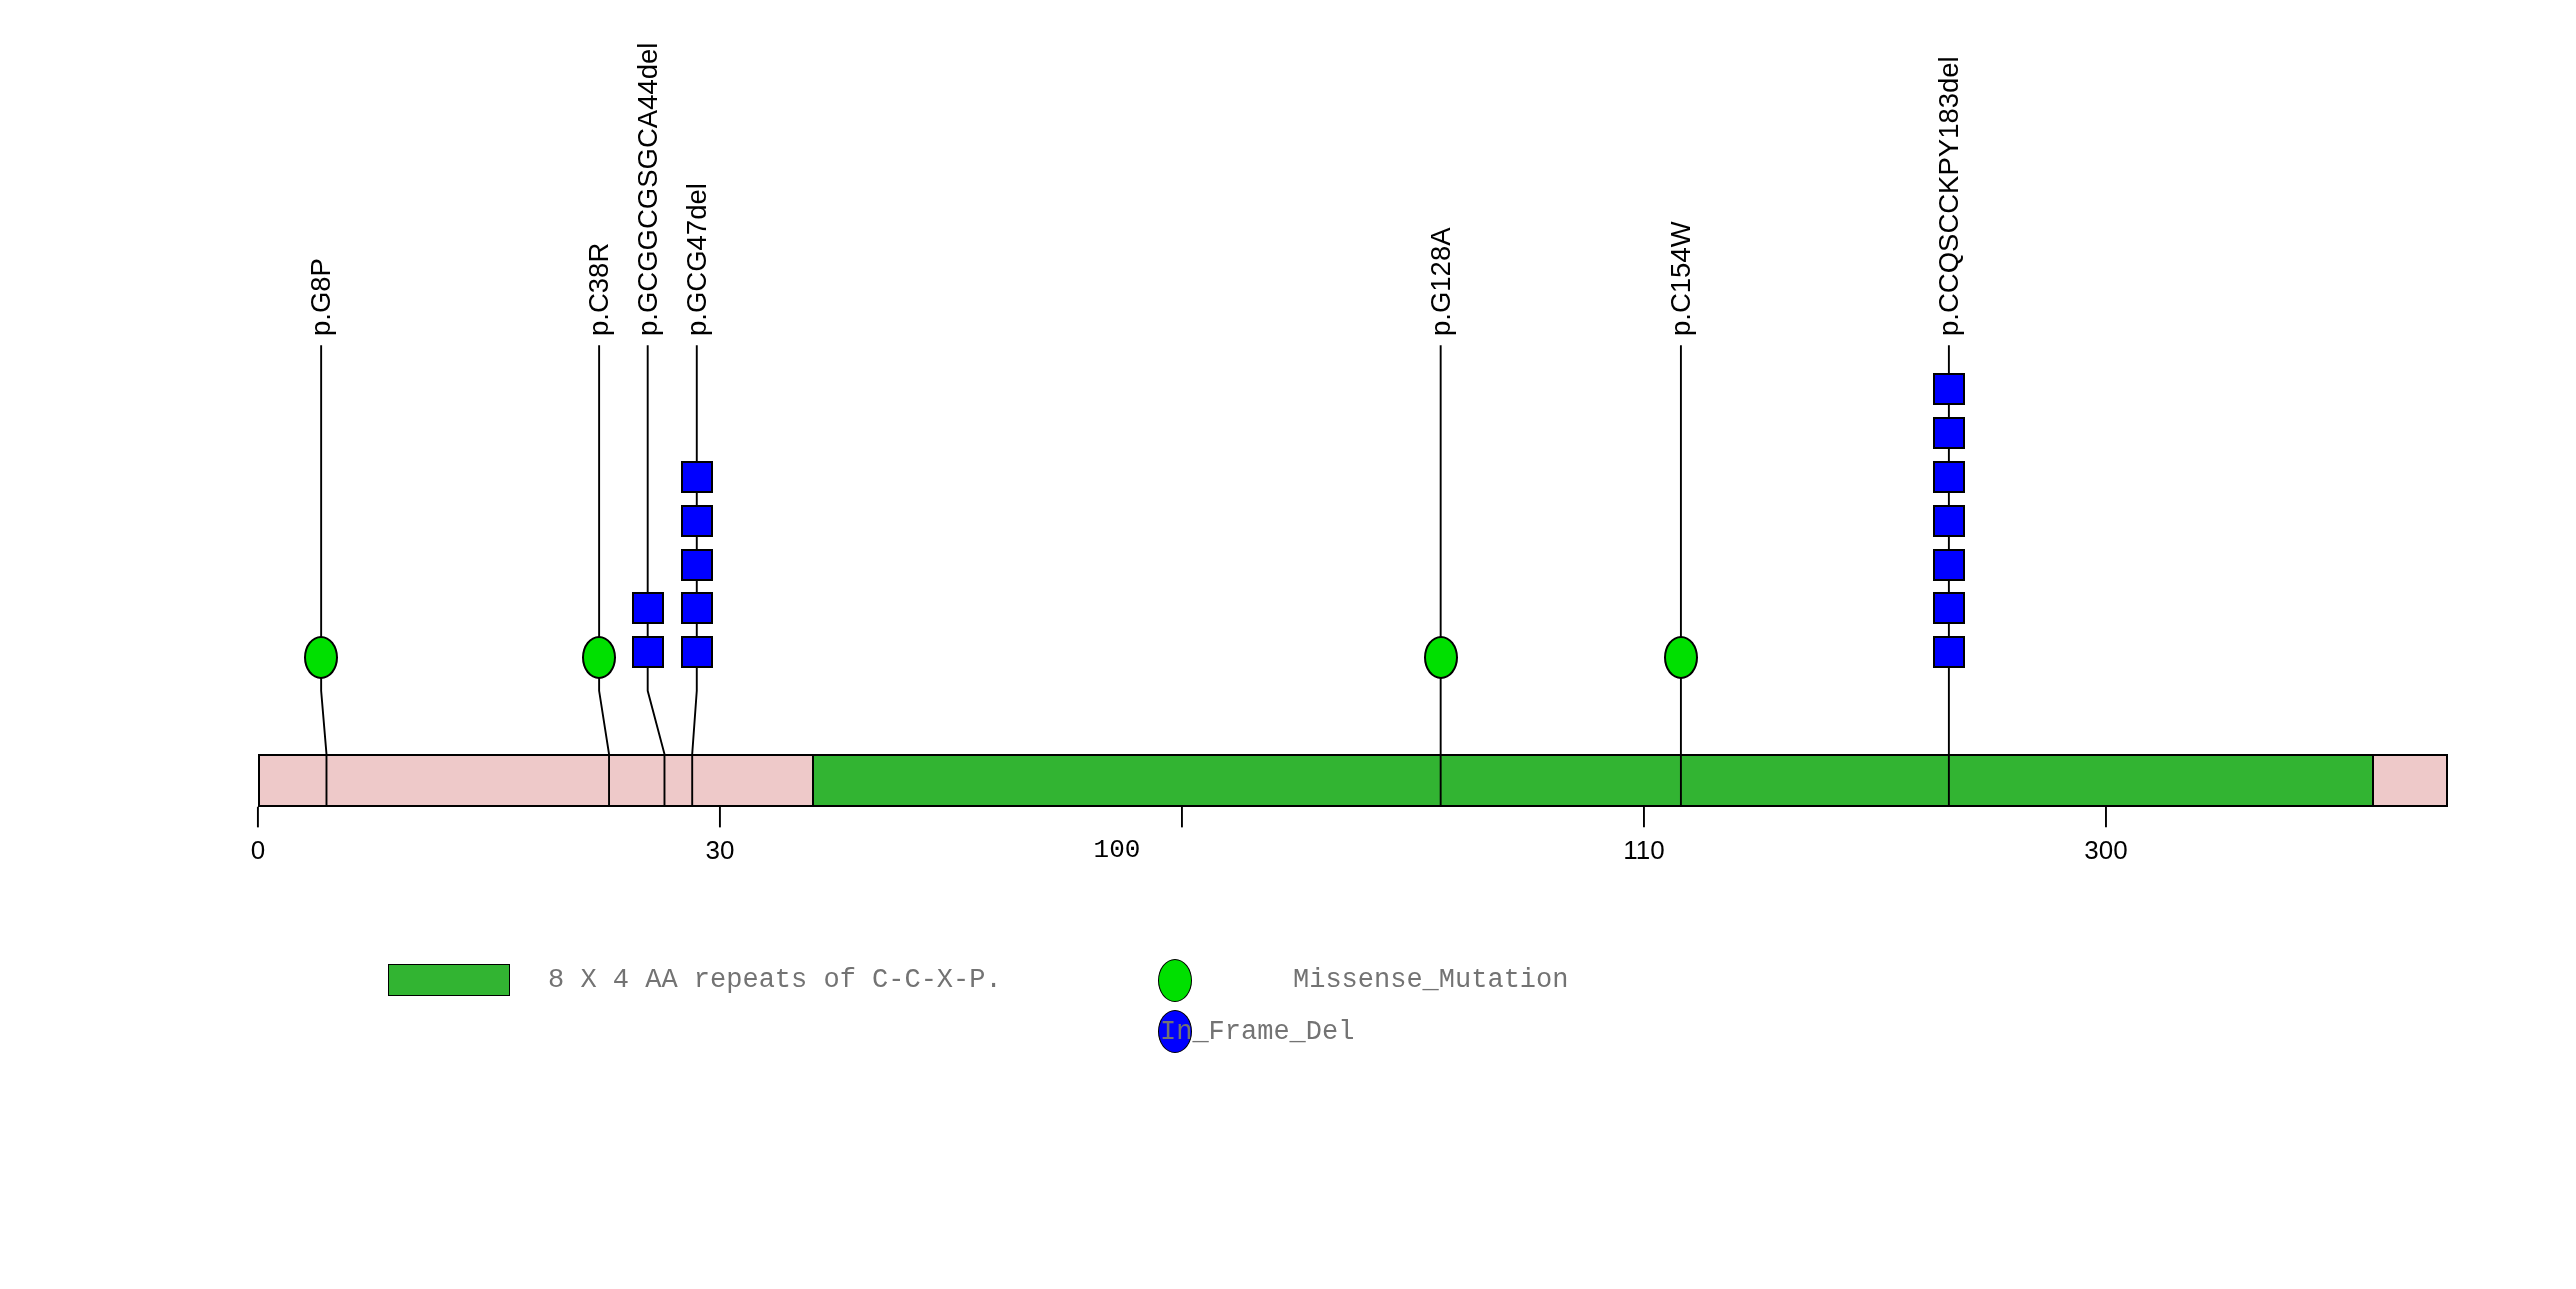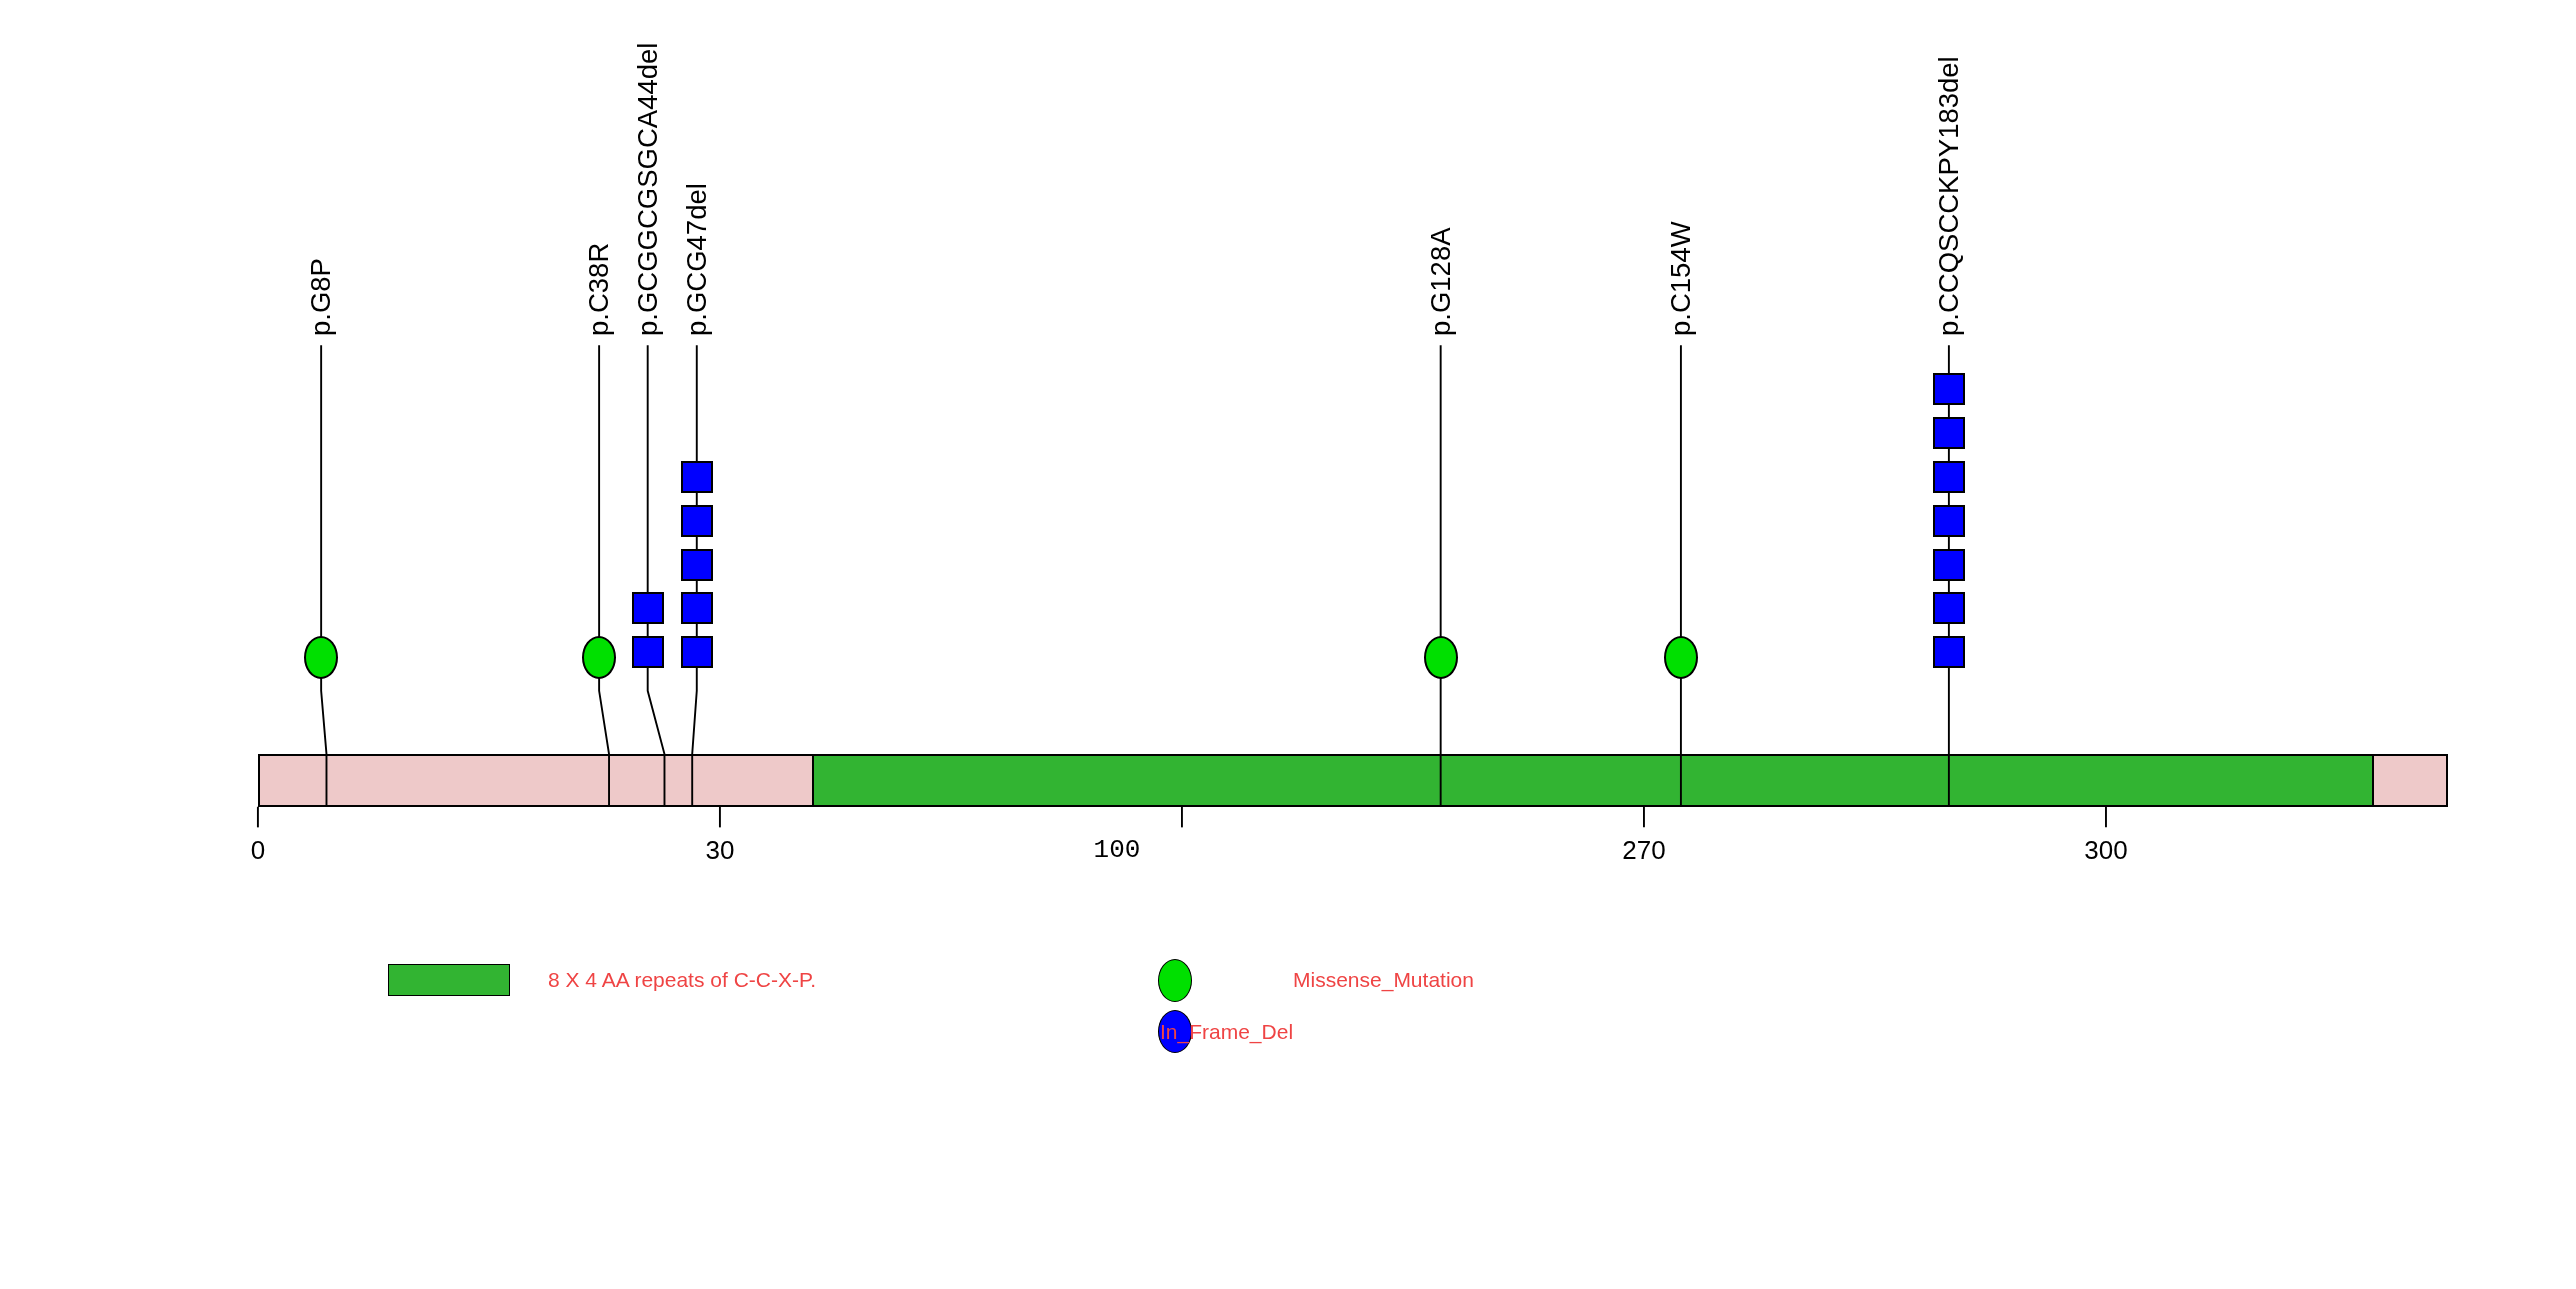--- a/index.html
+++ b/index.html
@@ -73,24 +73,25 @@
     position: absolute;
     box-sizing: border-box;
     width: 34px; height: 43px;
     border: 1.5px solid #000000;
     border-radius: 50%;
     z-index: 4;
   }
   .legend-text {
     position: absolute;
     white-space: nowrap;
-    font-size: 21px;
+    font-size: 27px;
     line-height: 32px;
-    color: #ef4444;
+    color: #737373;
     z-index: 4;
+    font-family: Liberation Mono, monospace;
   }
 </style>
 </head>
 <body>
 
 <div id="canvas">
 
   <svg id="lines-layer" xmlns="http://www.w3.org/2000/svg" viewBox="0 0 3376 1690" width="2576" height="1290">
       <polyline points="420.88,452 420.88,905 427.88,988 427.88,1057" fill="none" stroke="#000000" stroke-width="2.5"></polyline>
       <polyline points="785.18,452 785.18,905 798.18,988 798.18,1057" fill="none" stroke="#000000" stroke-width="2.5"></polyline>
@@ -135,21 +136,21 @@
       <div class="marker-square" style="left: 1933px; top: 549px; background: rgb(0, 0, 255);"></div>
       <div class="marker-square" style="left: 1933px; top: 505px; background: rgb(0, 0, 255);"></div>
       <div class="marker-square" style="left: 1933px; top: 461px; background: rgb(0, 0, 255);"></div>
       <div class="marker-square" style="left: 1933px; top: 417px; background: rgb(0, 0, 255);"></div>
       <div class="marker-square" style="left: 1933px; top: 373px; background: rgb(0, 0, 255);"></div>
     </div>
   <div id="ticks-container">
       <span class="tick-label" style="left: 258px; top: 836px;">0</span>
       <span class="tick-label" style="left: 720px; top: 836px;">30</span>
       <span class="tick-label" style="left: 1117px; top: 836px; font-family: Liberation Mono, monospace;">100</span>
-      <span class="tick-label" style="left: 1644px; top: 836px;">270</span>
+      <span class="tick-label" style="left: 1644px; top: 836px;">110</span>
       <span class="tick-label" style="left: 2106px; top: 836px;">300</span>
     </div>
 
   <div id="legend">
     <div class="legend-swatch" id="legend-domain-swatch" style="left: 388px; top: 964px; background: rgb(50, 180, 50);"></div>
     <span class="legend-text" style="left:548px; top:964px;">8 X 4 AA repeats of C-C-X-P.</span>
 
     <div class="legend-ellipse" id="legend-missense-marker" style="left: 1158px; top: 959px; background: rgb(0, 224, 0);"></div>
     <span class="legend-text" style="left:1293px; top:964px;">Missense_Mutation</span>
 

